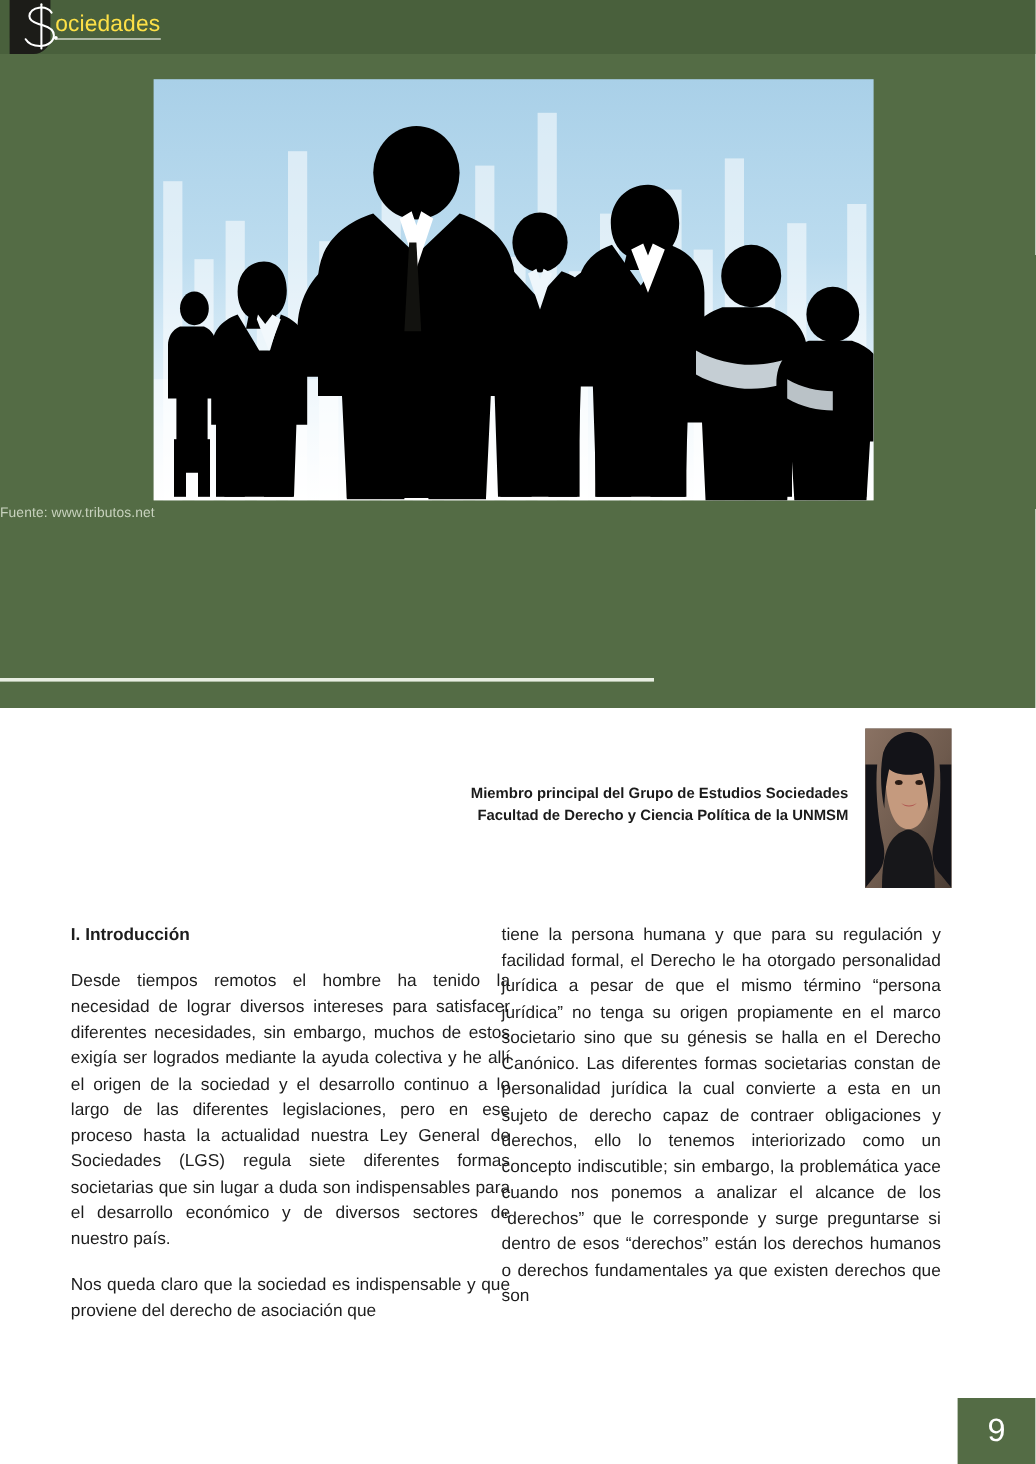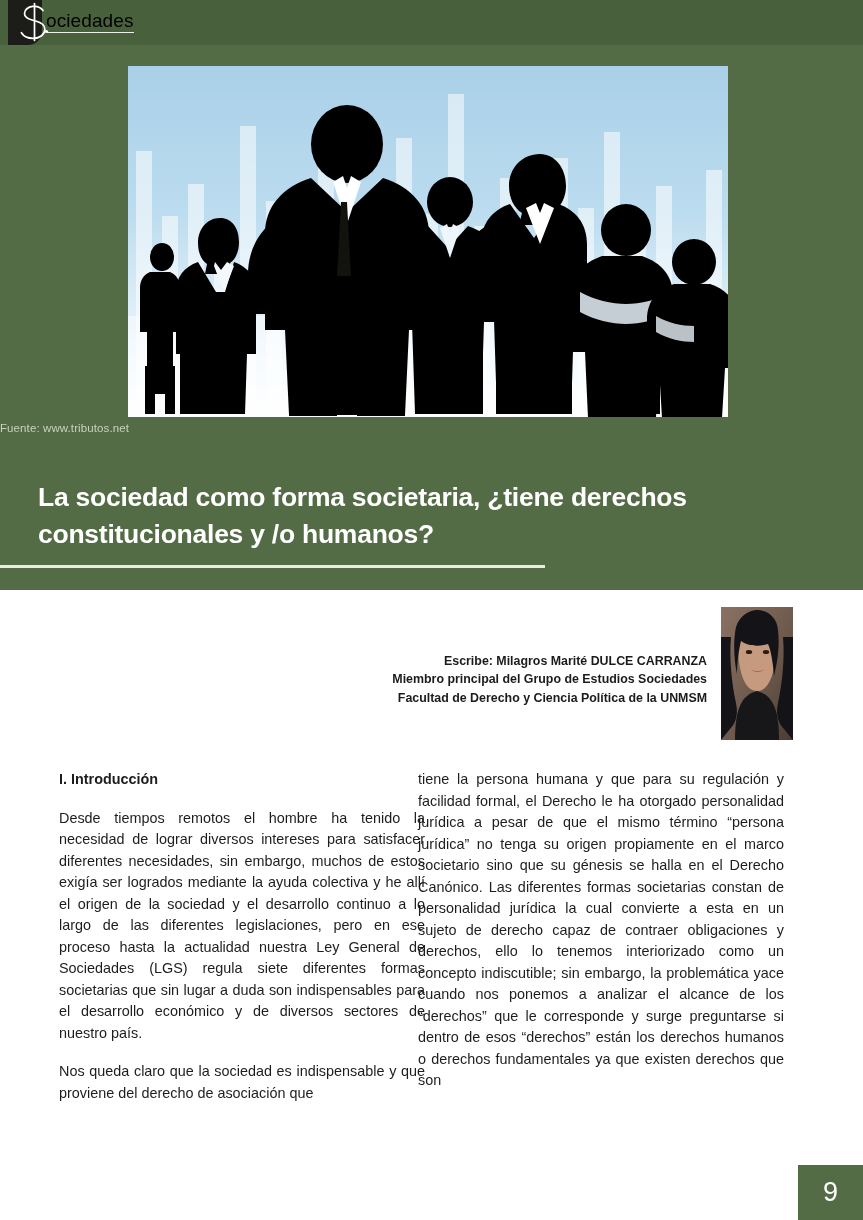--- a/index.html
+++ b/index.html
@@ -46,21 +46,21 @@
     left: 10px;
     top: 2px;
     width: 52px;
     height: 42px;
   }
   .brand-word {
     position: absolute;
     left: 46px;
     top: 11px;
     font-size: 19px;
-    color: #000000;
+    color: #fde047;
     letter-spacing: .1px;
     border-bottom: 1.5px solid #eef1ea;
     padding-bottom: 1px;
     line-height: 1.05;
   }
 
   
   .hero-figure {
     position: absolute;
     left: 128px;
@@ -271,27 +271,25 @@
           <path d="M528 250 c12 7 26 10 38 10 l0 16 c-12 0 -26-3 -38-10 z" fill="#e8f2f9" opacity=".8"></path>
           <rect x="536" y="300" width="22" height="48"></rect>
           <rect x="572" y="300" width="22" height="48"></rect>
         </g>
       </g>
     </svg>
   </div>
 
   <div class="hero-credit">Fuente: www.tributos.net</div>
 
-  <h1 class="headline">La sociedad como forma societaria, ¿tiene derechos constitucionales y /o humanos?</h1>
 
   <div class="headline-rule"></div>
 </div>
 
 <div class="byline">
-  <div>Escribe: Milagros Marité DULCE CARRANZA</div>
   <div>Miembro principal del Grupo de Estudios Sociedades</div>
   <div>Facultad de  Derecho y Ciencia Política de la UNMSM</div>
 </div>
 
 <div class="author-photo">
   <svg viewBox="0 0 72 133" width="72" height="133">
     <defs>
       <linearGradient id="bgWall" x1="0" y1="0" x2="1" y2="1">
         <stop offset="0%" stop-color="#8a7263"></stop>
         <stop offset="55%" stop-color="#6e5a4d"></stop>

